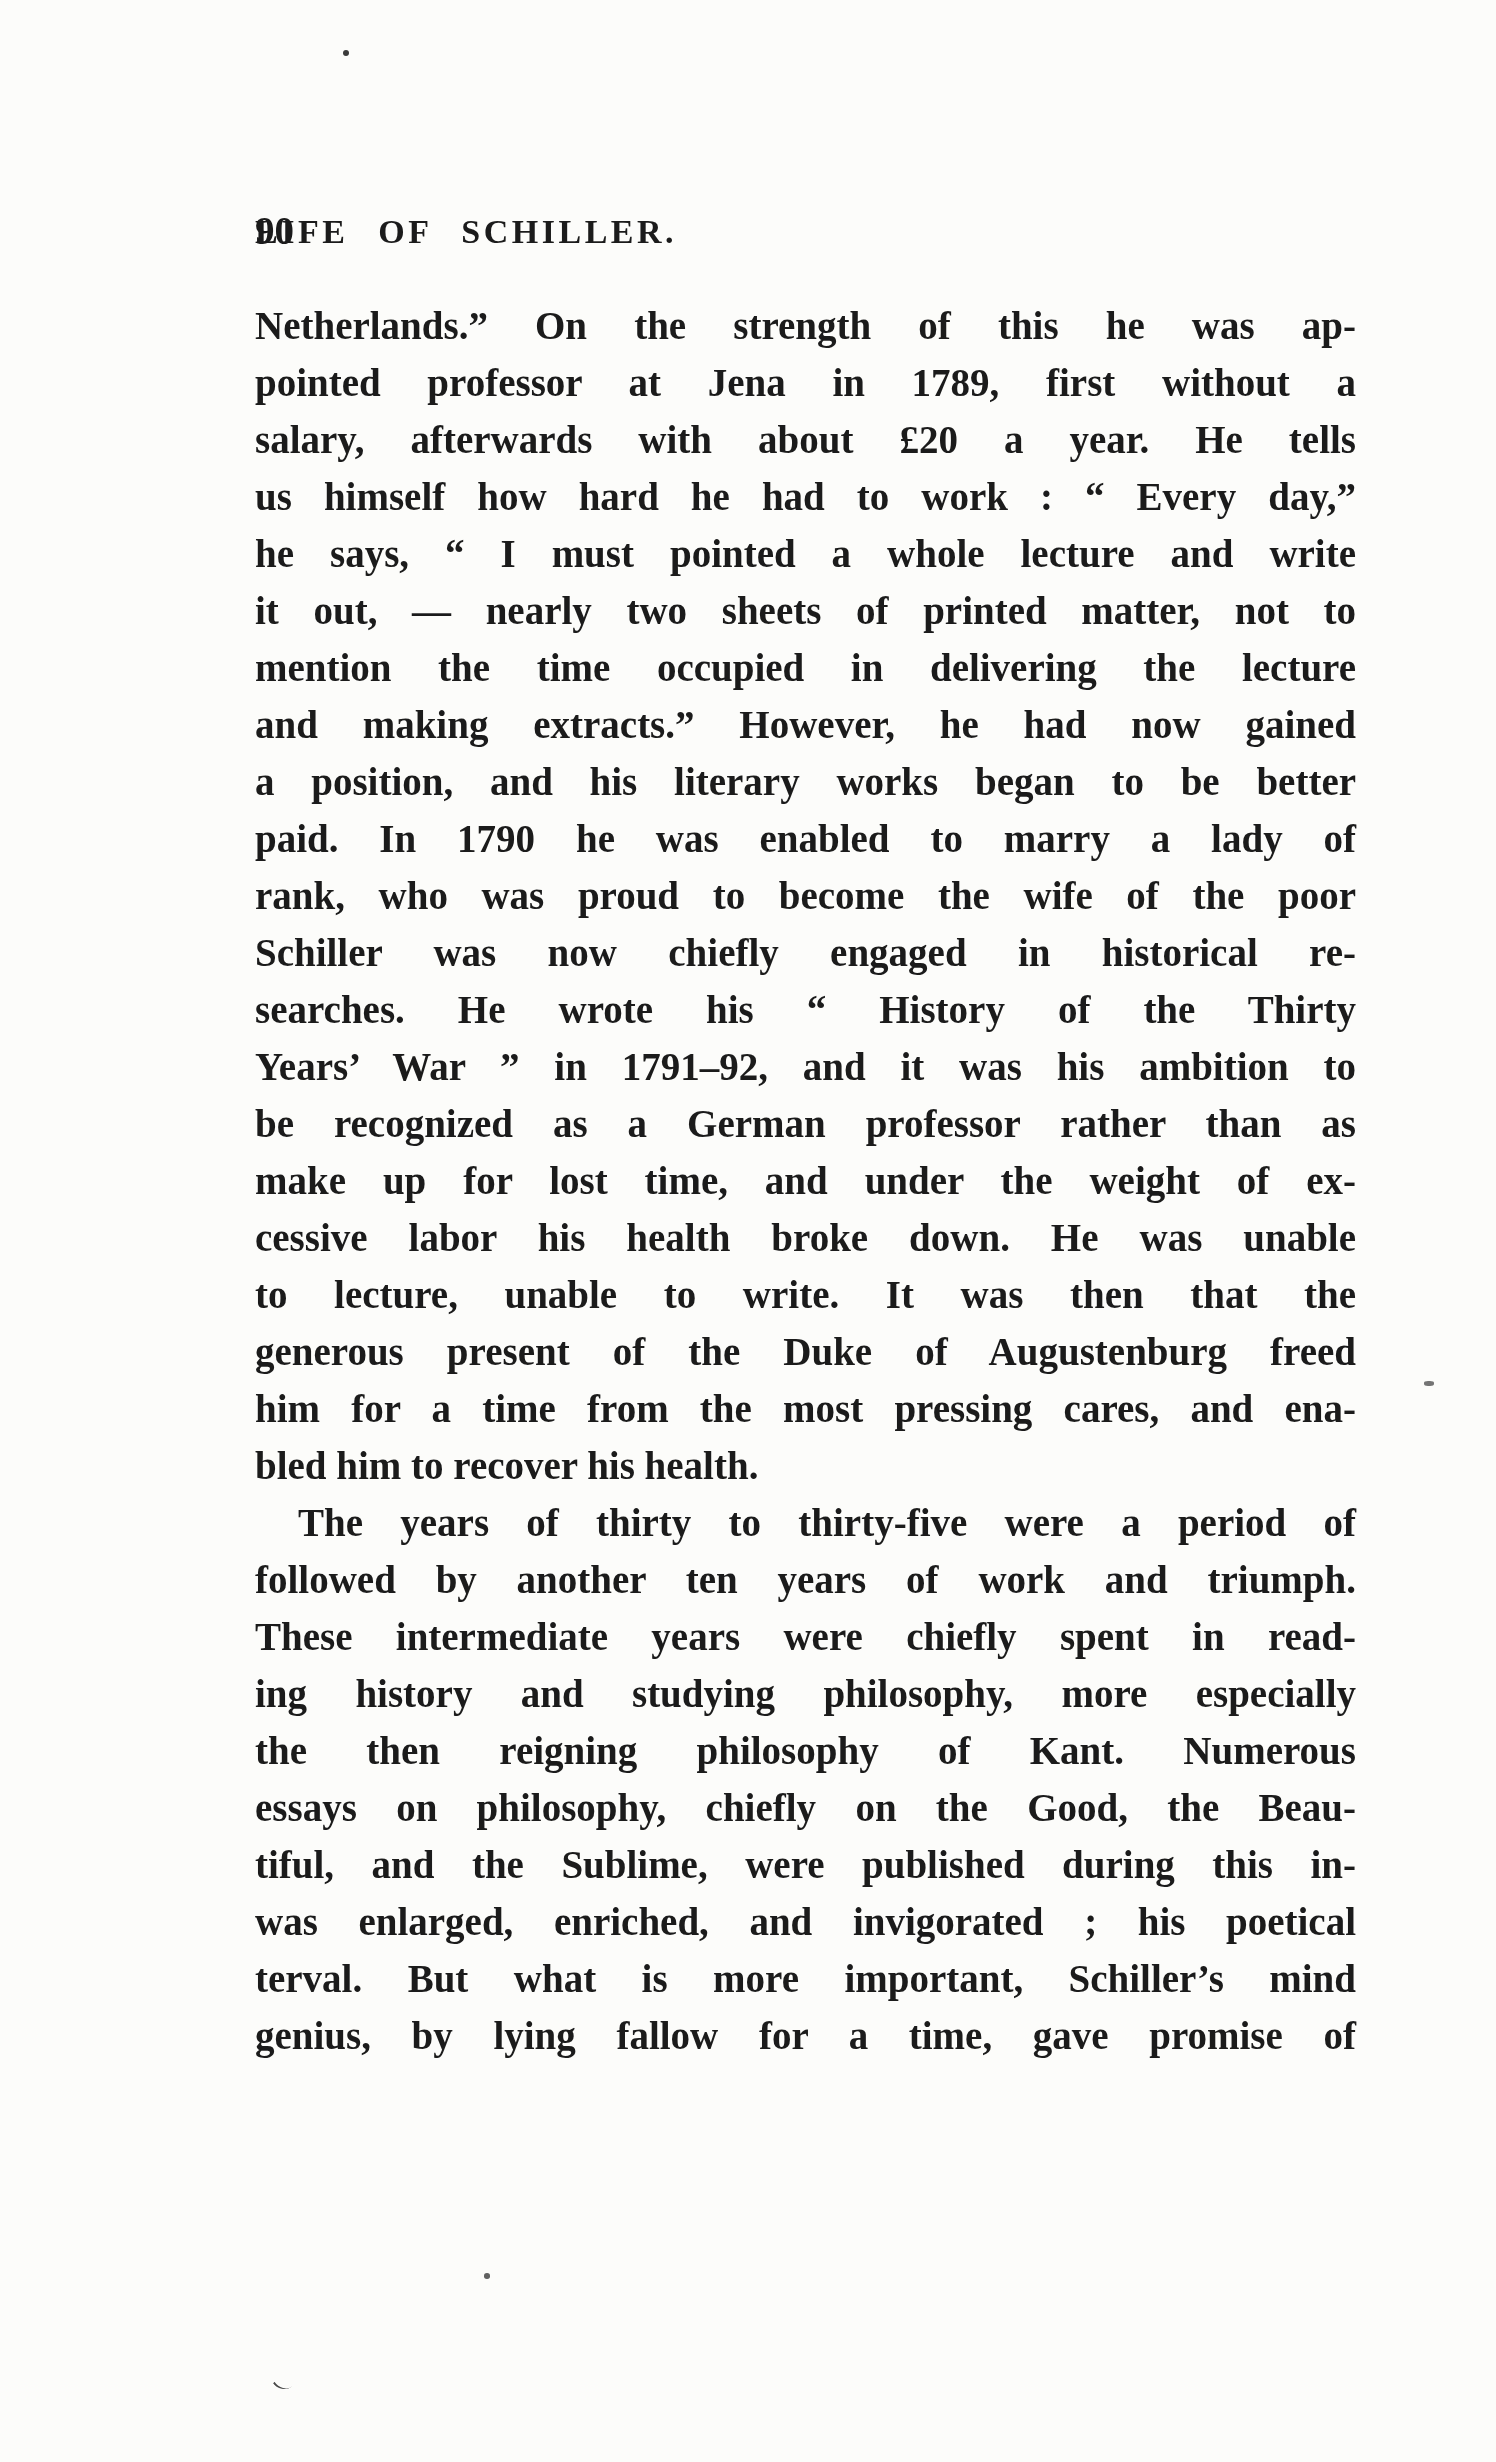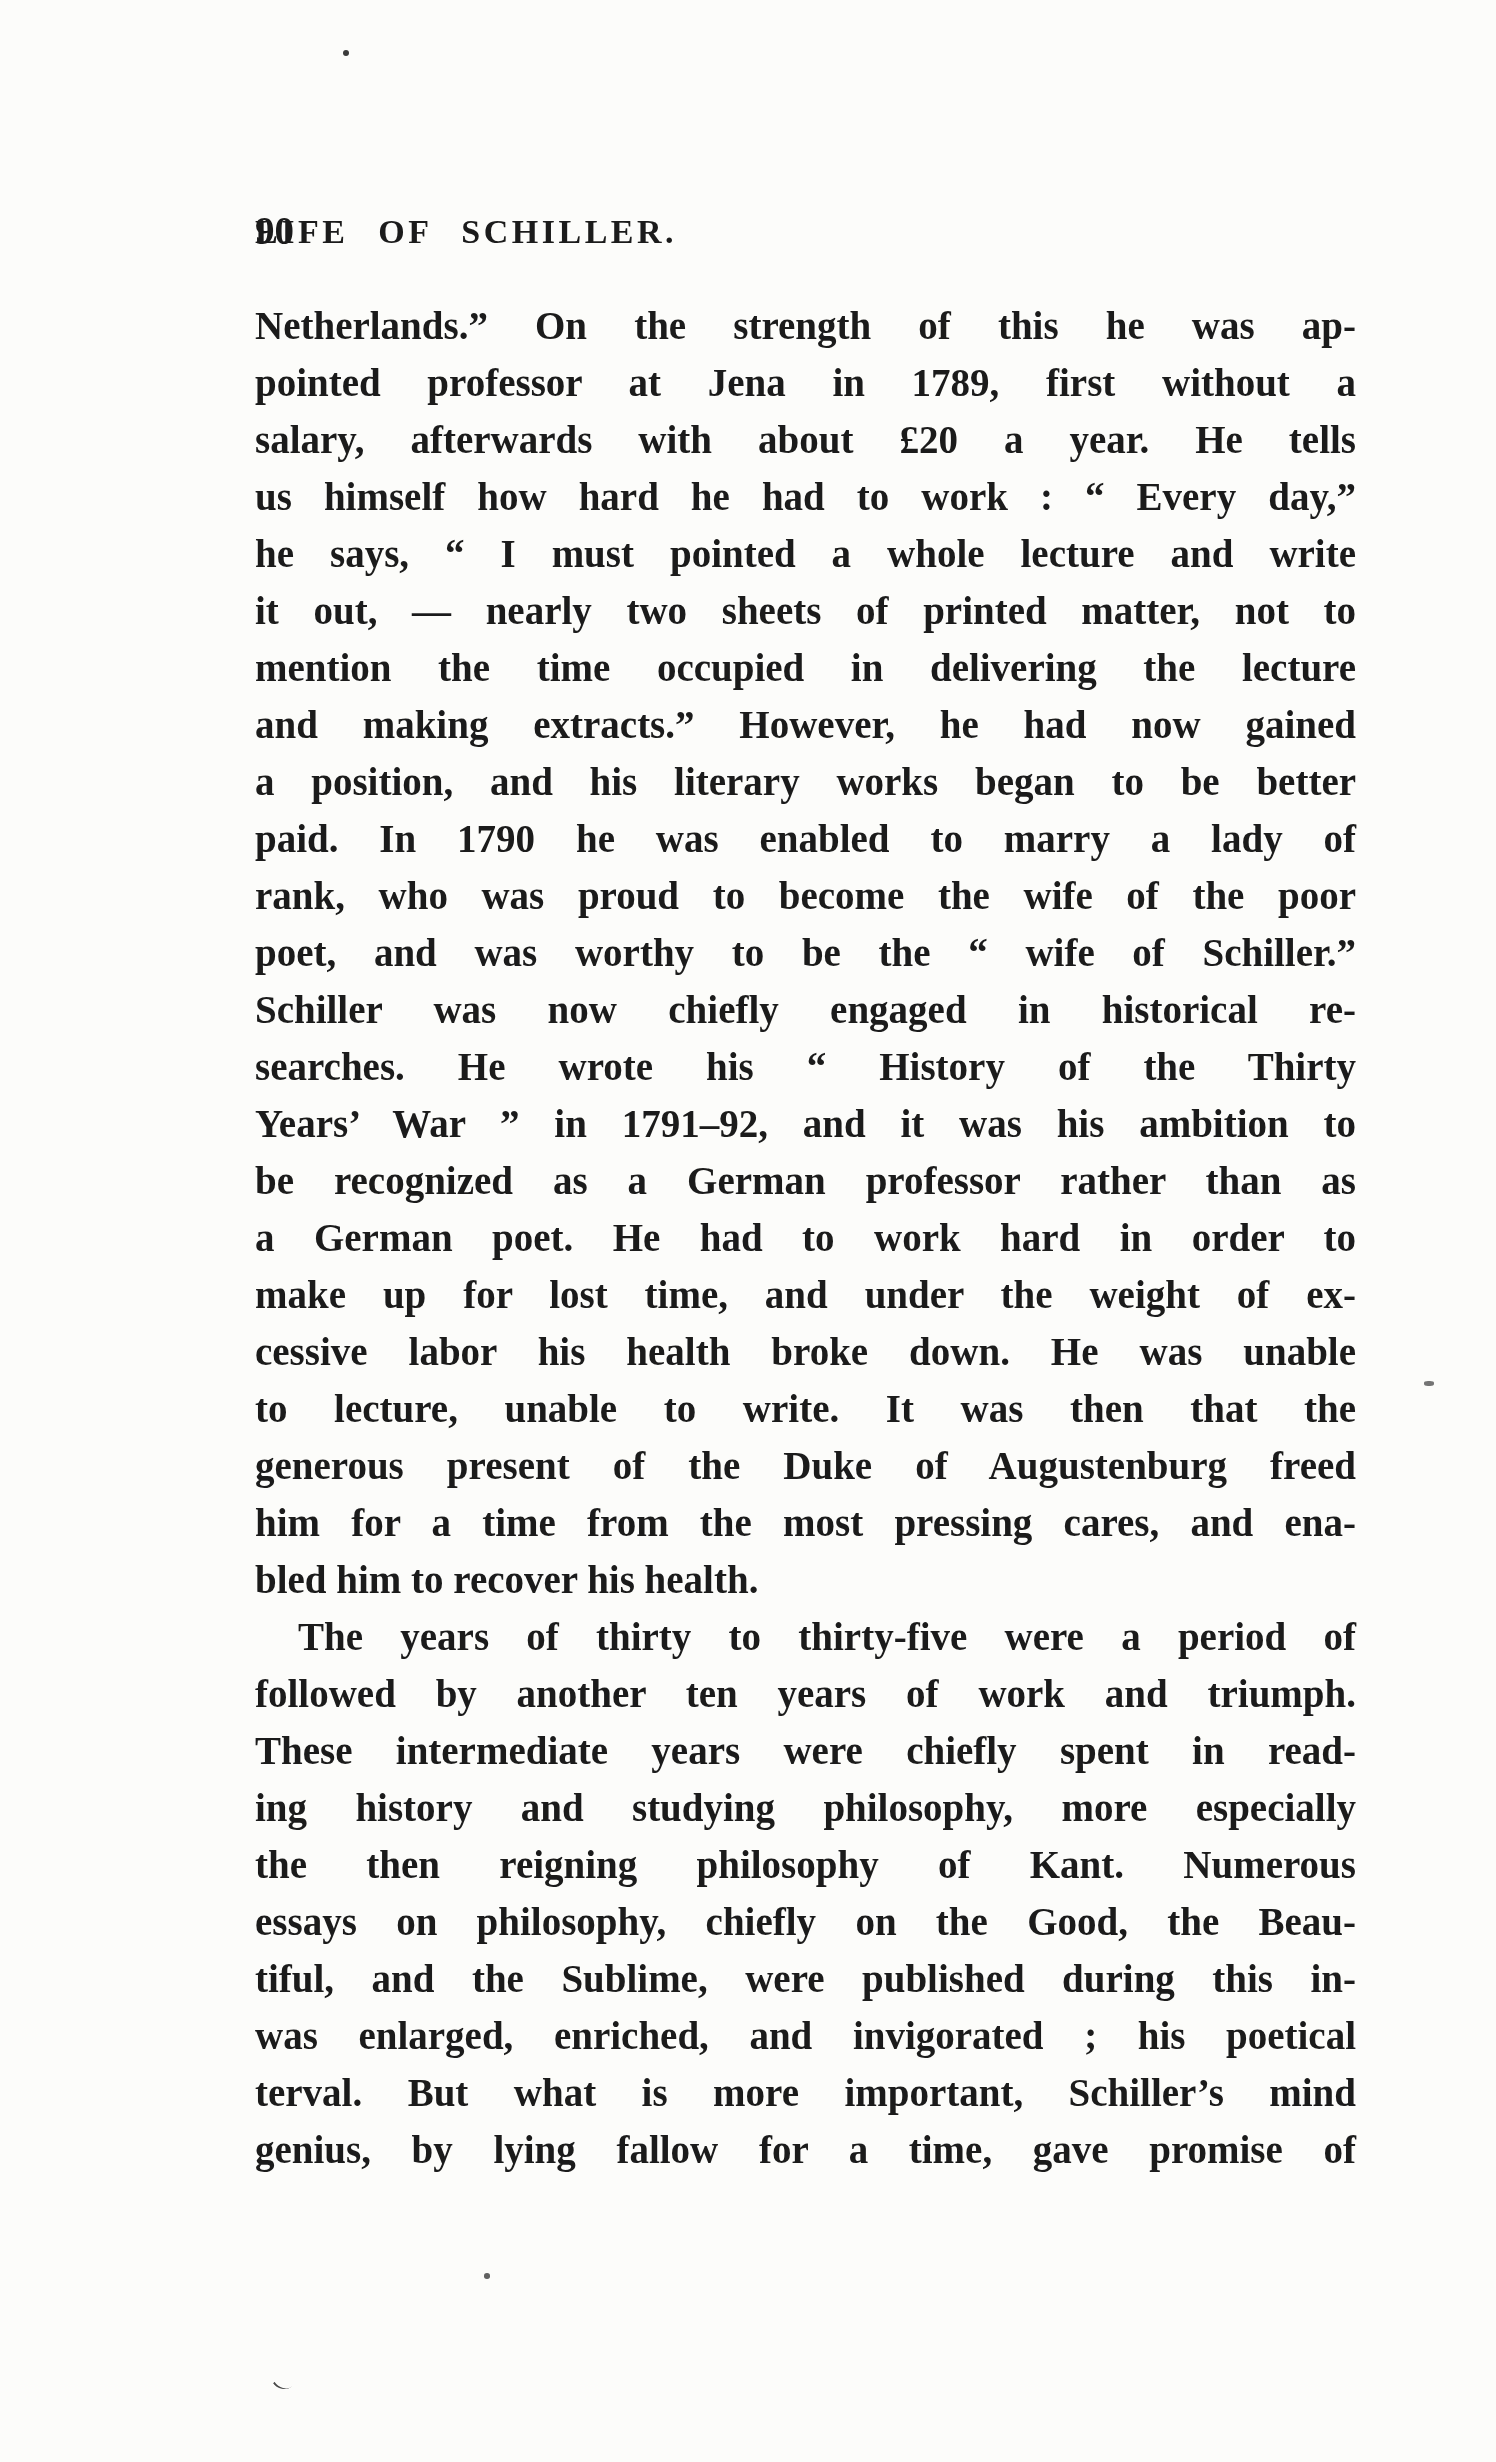--- a/index.html
+++ b/index.html
@@ -102,26 +102,24 @@
       <div class="line">pointed professor at Jena in 1789, first without a</div>
       <div class="line">salary, afterwards with about £20 a year. He tells</div>
       <div class="line">us himself how hard he had to work : “ Every day,”</div>
       <div class="line">he says, “ I must pointed a whole lecture and write</div>
       <div class="line">it out, — nearly two sheets of printed matter, not to</div>
       <div class="line">mention the time occupied in delivering the lecture</div>
       <div class="line">and making extracts.” However, he had now gained</div>
       <div class="line">a position, and his literary works began to be better</div>
       <div class="line">paid. In 1790 he was enabled to marry a lady of</div>
       <div class="line">rank, who was proud to become the wife of the poor</div>
-      <div class="line">poet, and was worthy to be the “ wife of Schiller.”</div>
       <div class="line">Schiller was now chiefly engaged in historical re-</div>
       <div class="line">searches. He wrote his “ History of the Thirty</div>
       <div class="line">Years’ War ” in 1791–92, and it was his ambition to</div>
       <div class="line">be recognized as a German professor rather than as</div>
-      <div class="line">a German poet. He had to work hard in order to</div>
       <div class="line">make up for lost time, and under the weight of ex-</div>
       <div class="line">cessive labor his health broke down. He was unable</div>
       <div class="line">to lecture, unable to write. It was then that the</div>
       <div class="line">generous present of the Duke of Augustenburg freed</div>
       <div class="line">him for a time from the most pressing cares, and ena-</div>
       <div class="line left">bled him to recover his health.</div>
       <div class="line ind">The years of thirty to thirty-five were a period of</div>
       <div class="line">followed by another ten years of work and triumph.</div>
       <div class="line">These intermediate years were chiefly spent in read-</div>
       <div class="line">ing history and studying philosophy, more especially</div>

